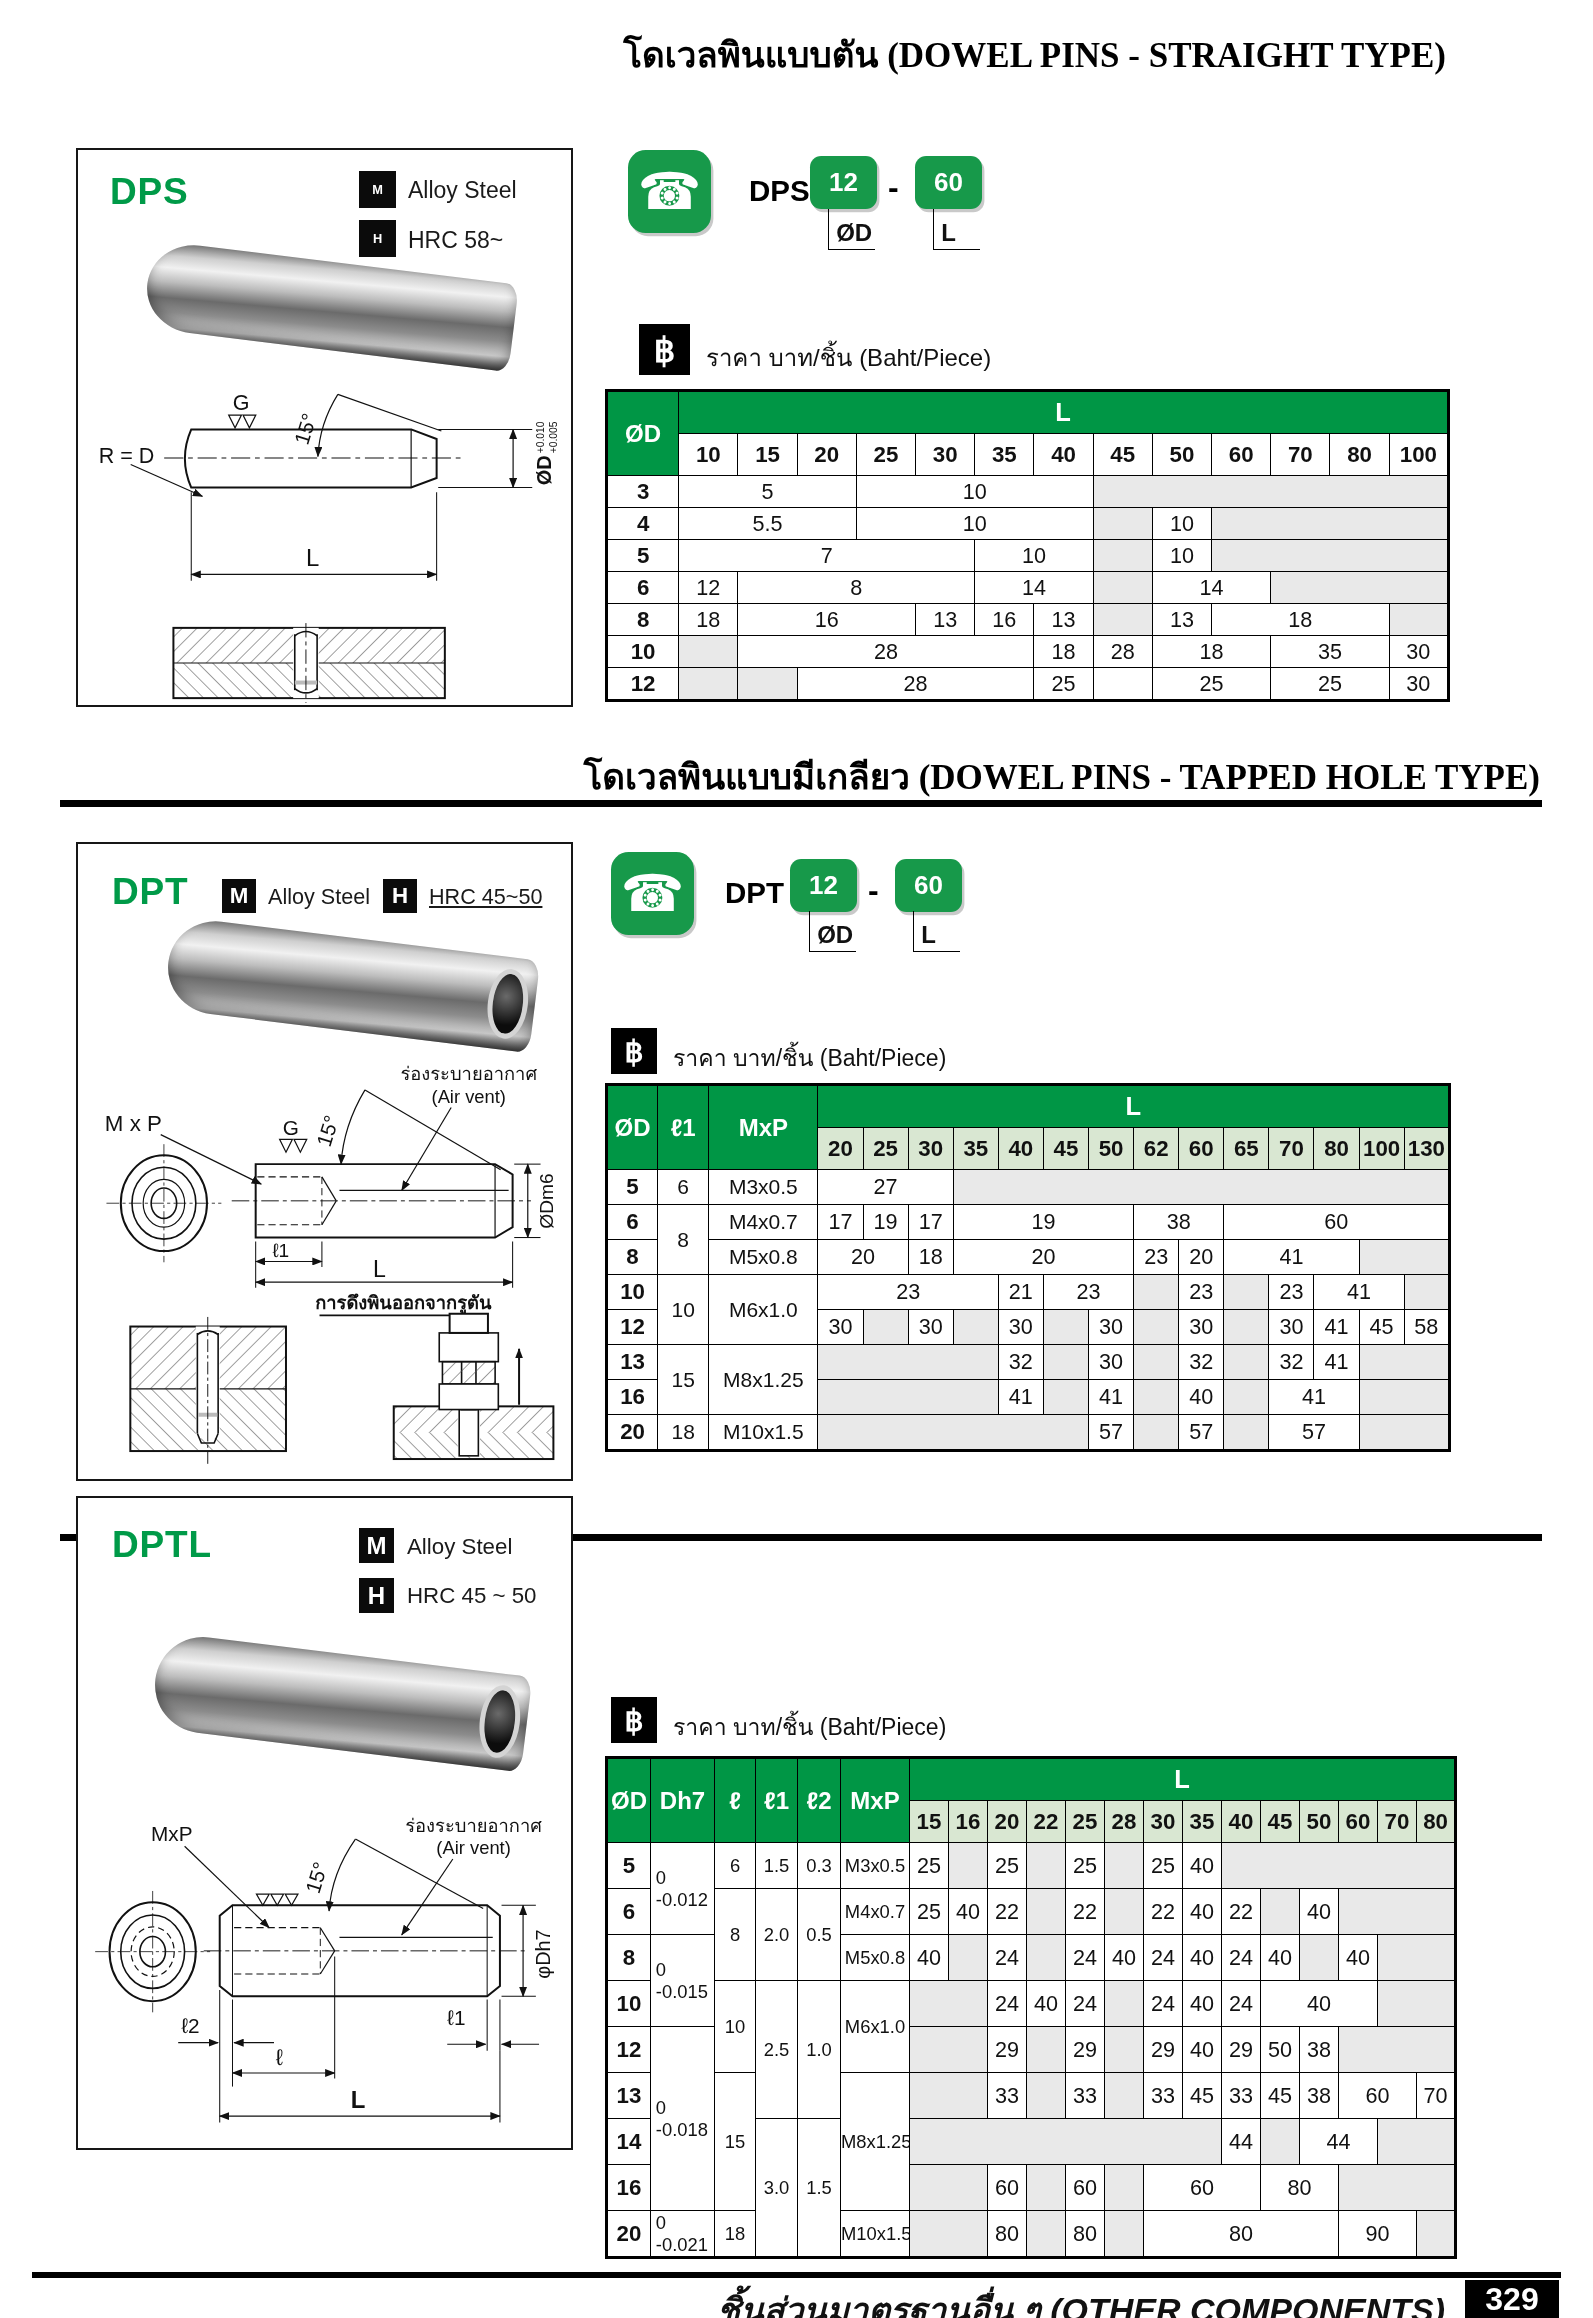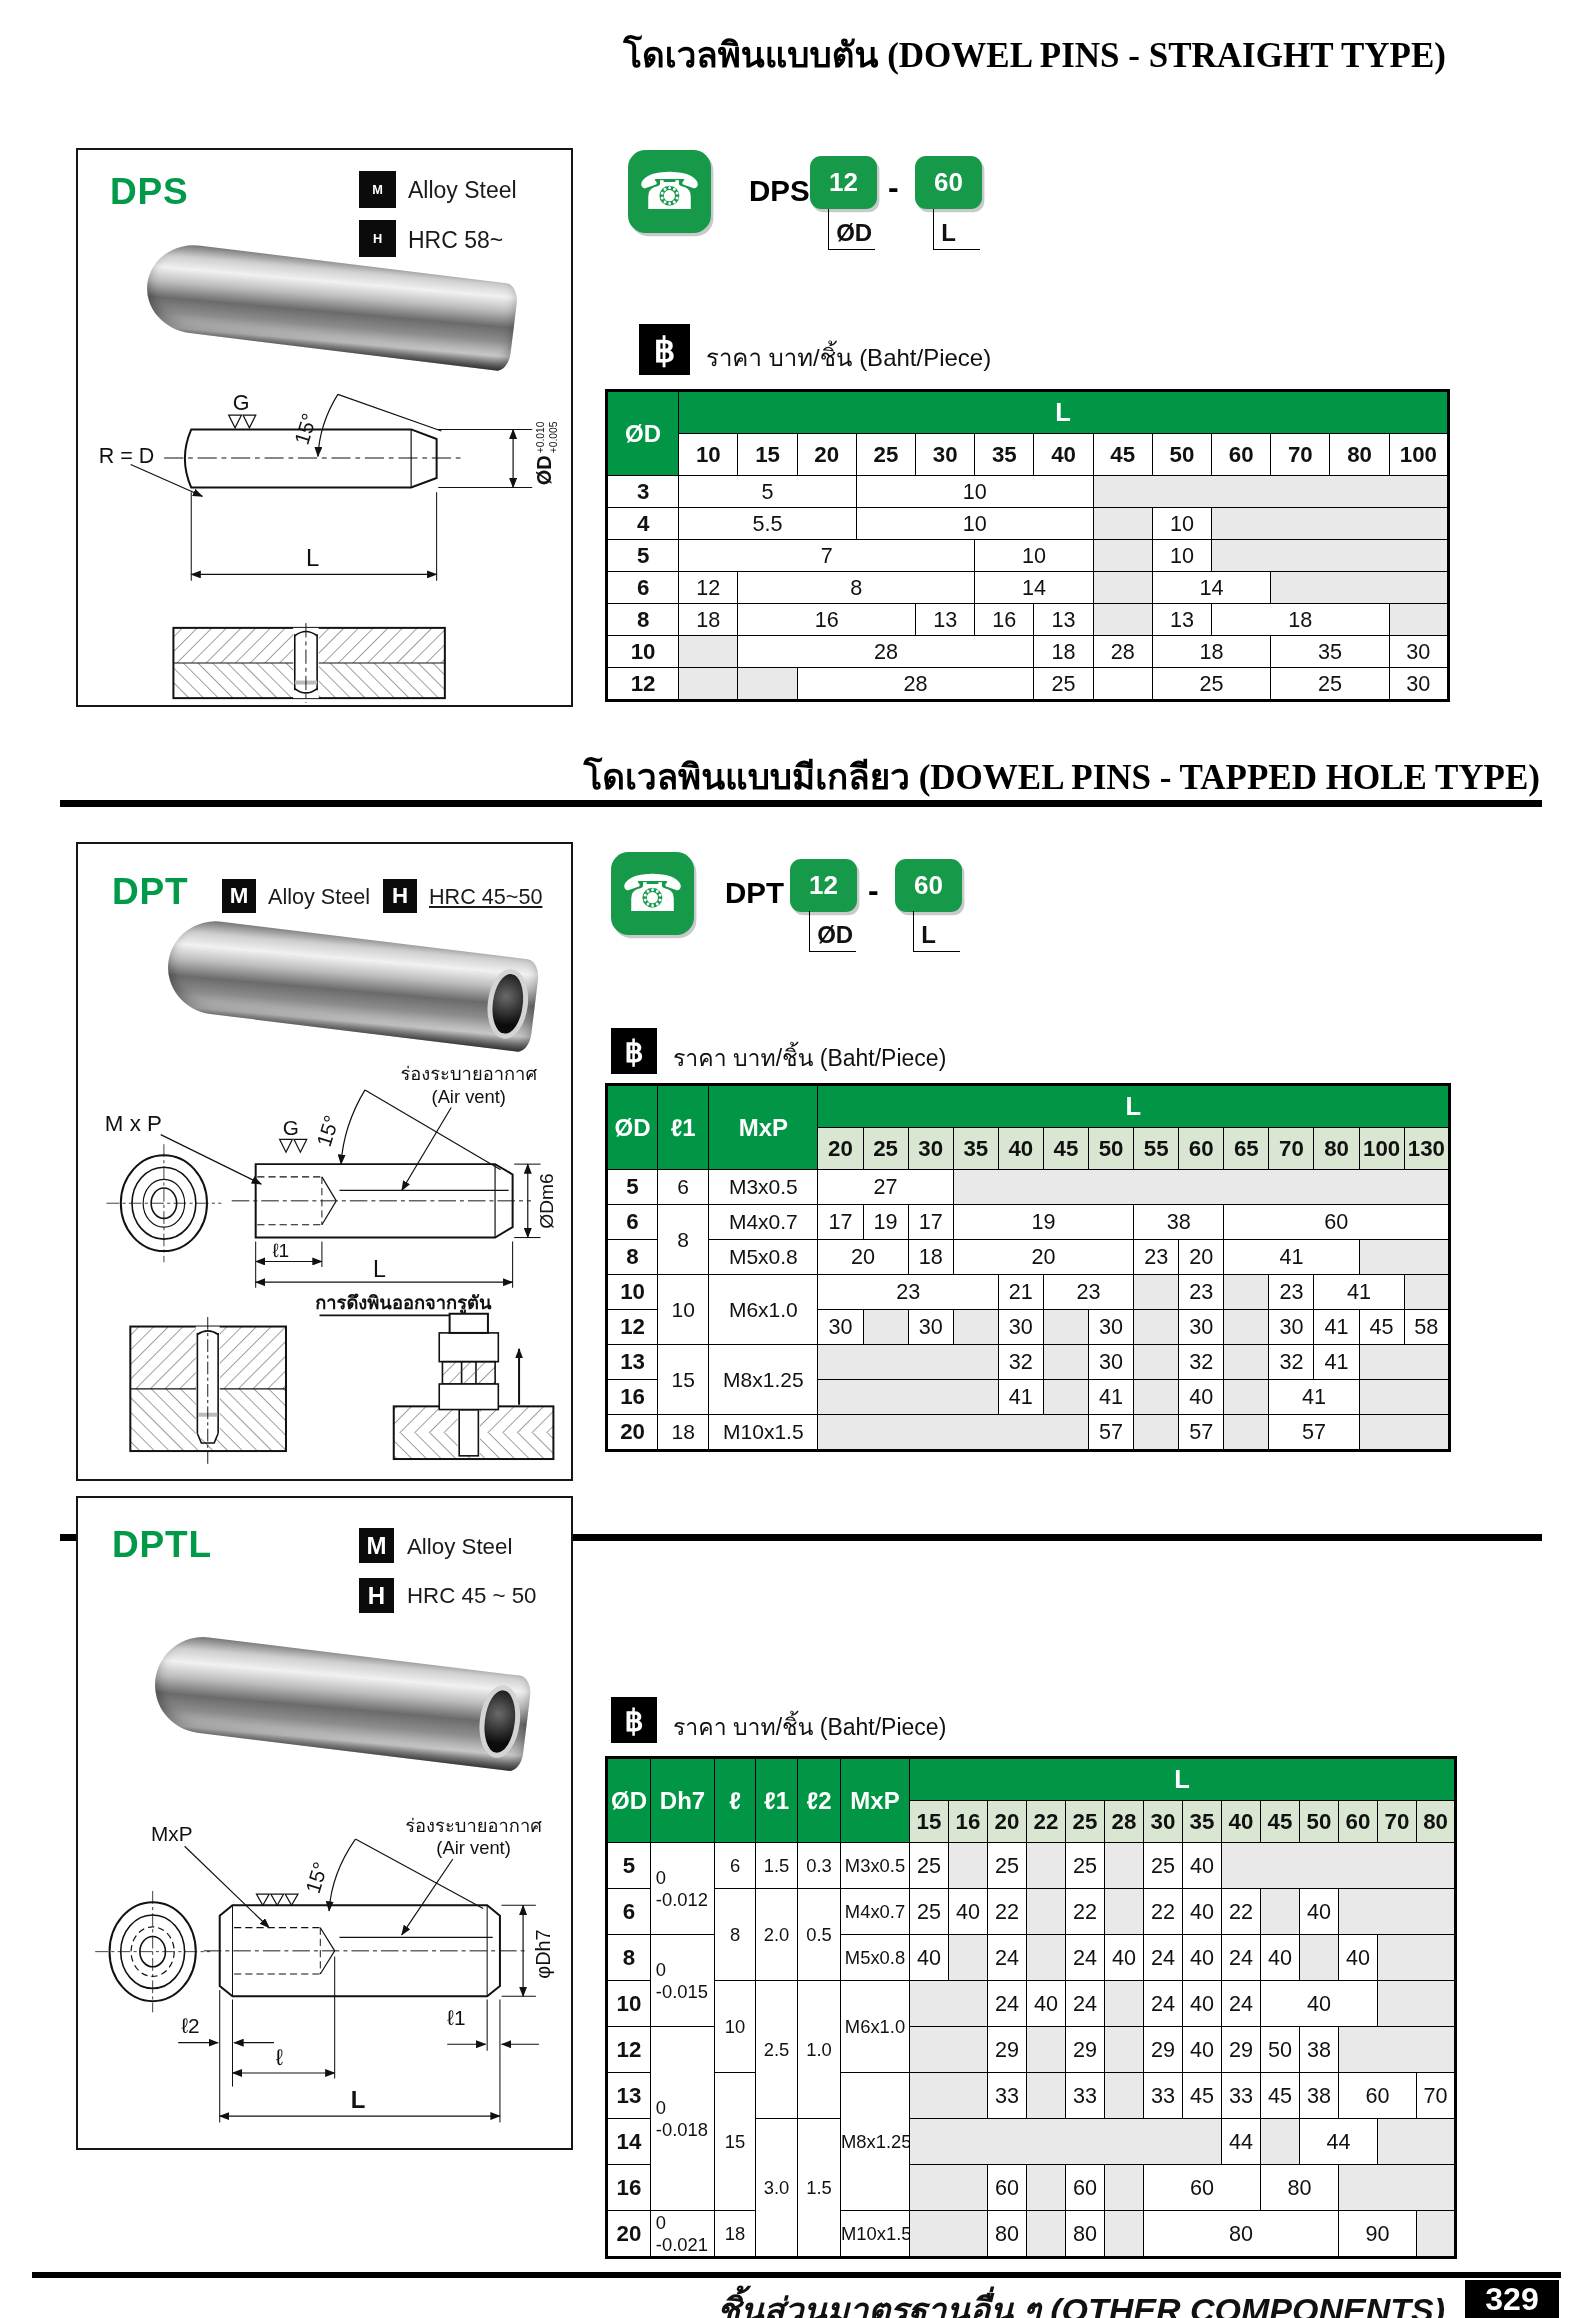--- a/index.html
+++ b/index.html
@@ -385,21 +385,21 @@
           <th colspan="14" class="th-green group">L</th>
         </tr>
         <tr>
           <th class="col-num">20</th>
           <th class="col-num">25</th>
           <th class="col-num">30</th>
           <th class="col-num">35</th>
           <th class="col-num">40</th>
           <th class="col-num">45</th>
           <th class="col-num">50</th>
-          <th class="col-num">55</th>
+          <th class="col-num">62</th>
           <th class="col-num">60</th>
           <th class="col-num">65</th>
           <th class="col-num">70</th>
           <th class="col-num">80</th>
           <th class="col-num">100</th>
           <th class="col-num">130</th>
         </tr>
       </thead>
       <tbody>
         <tr>

